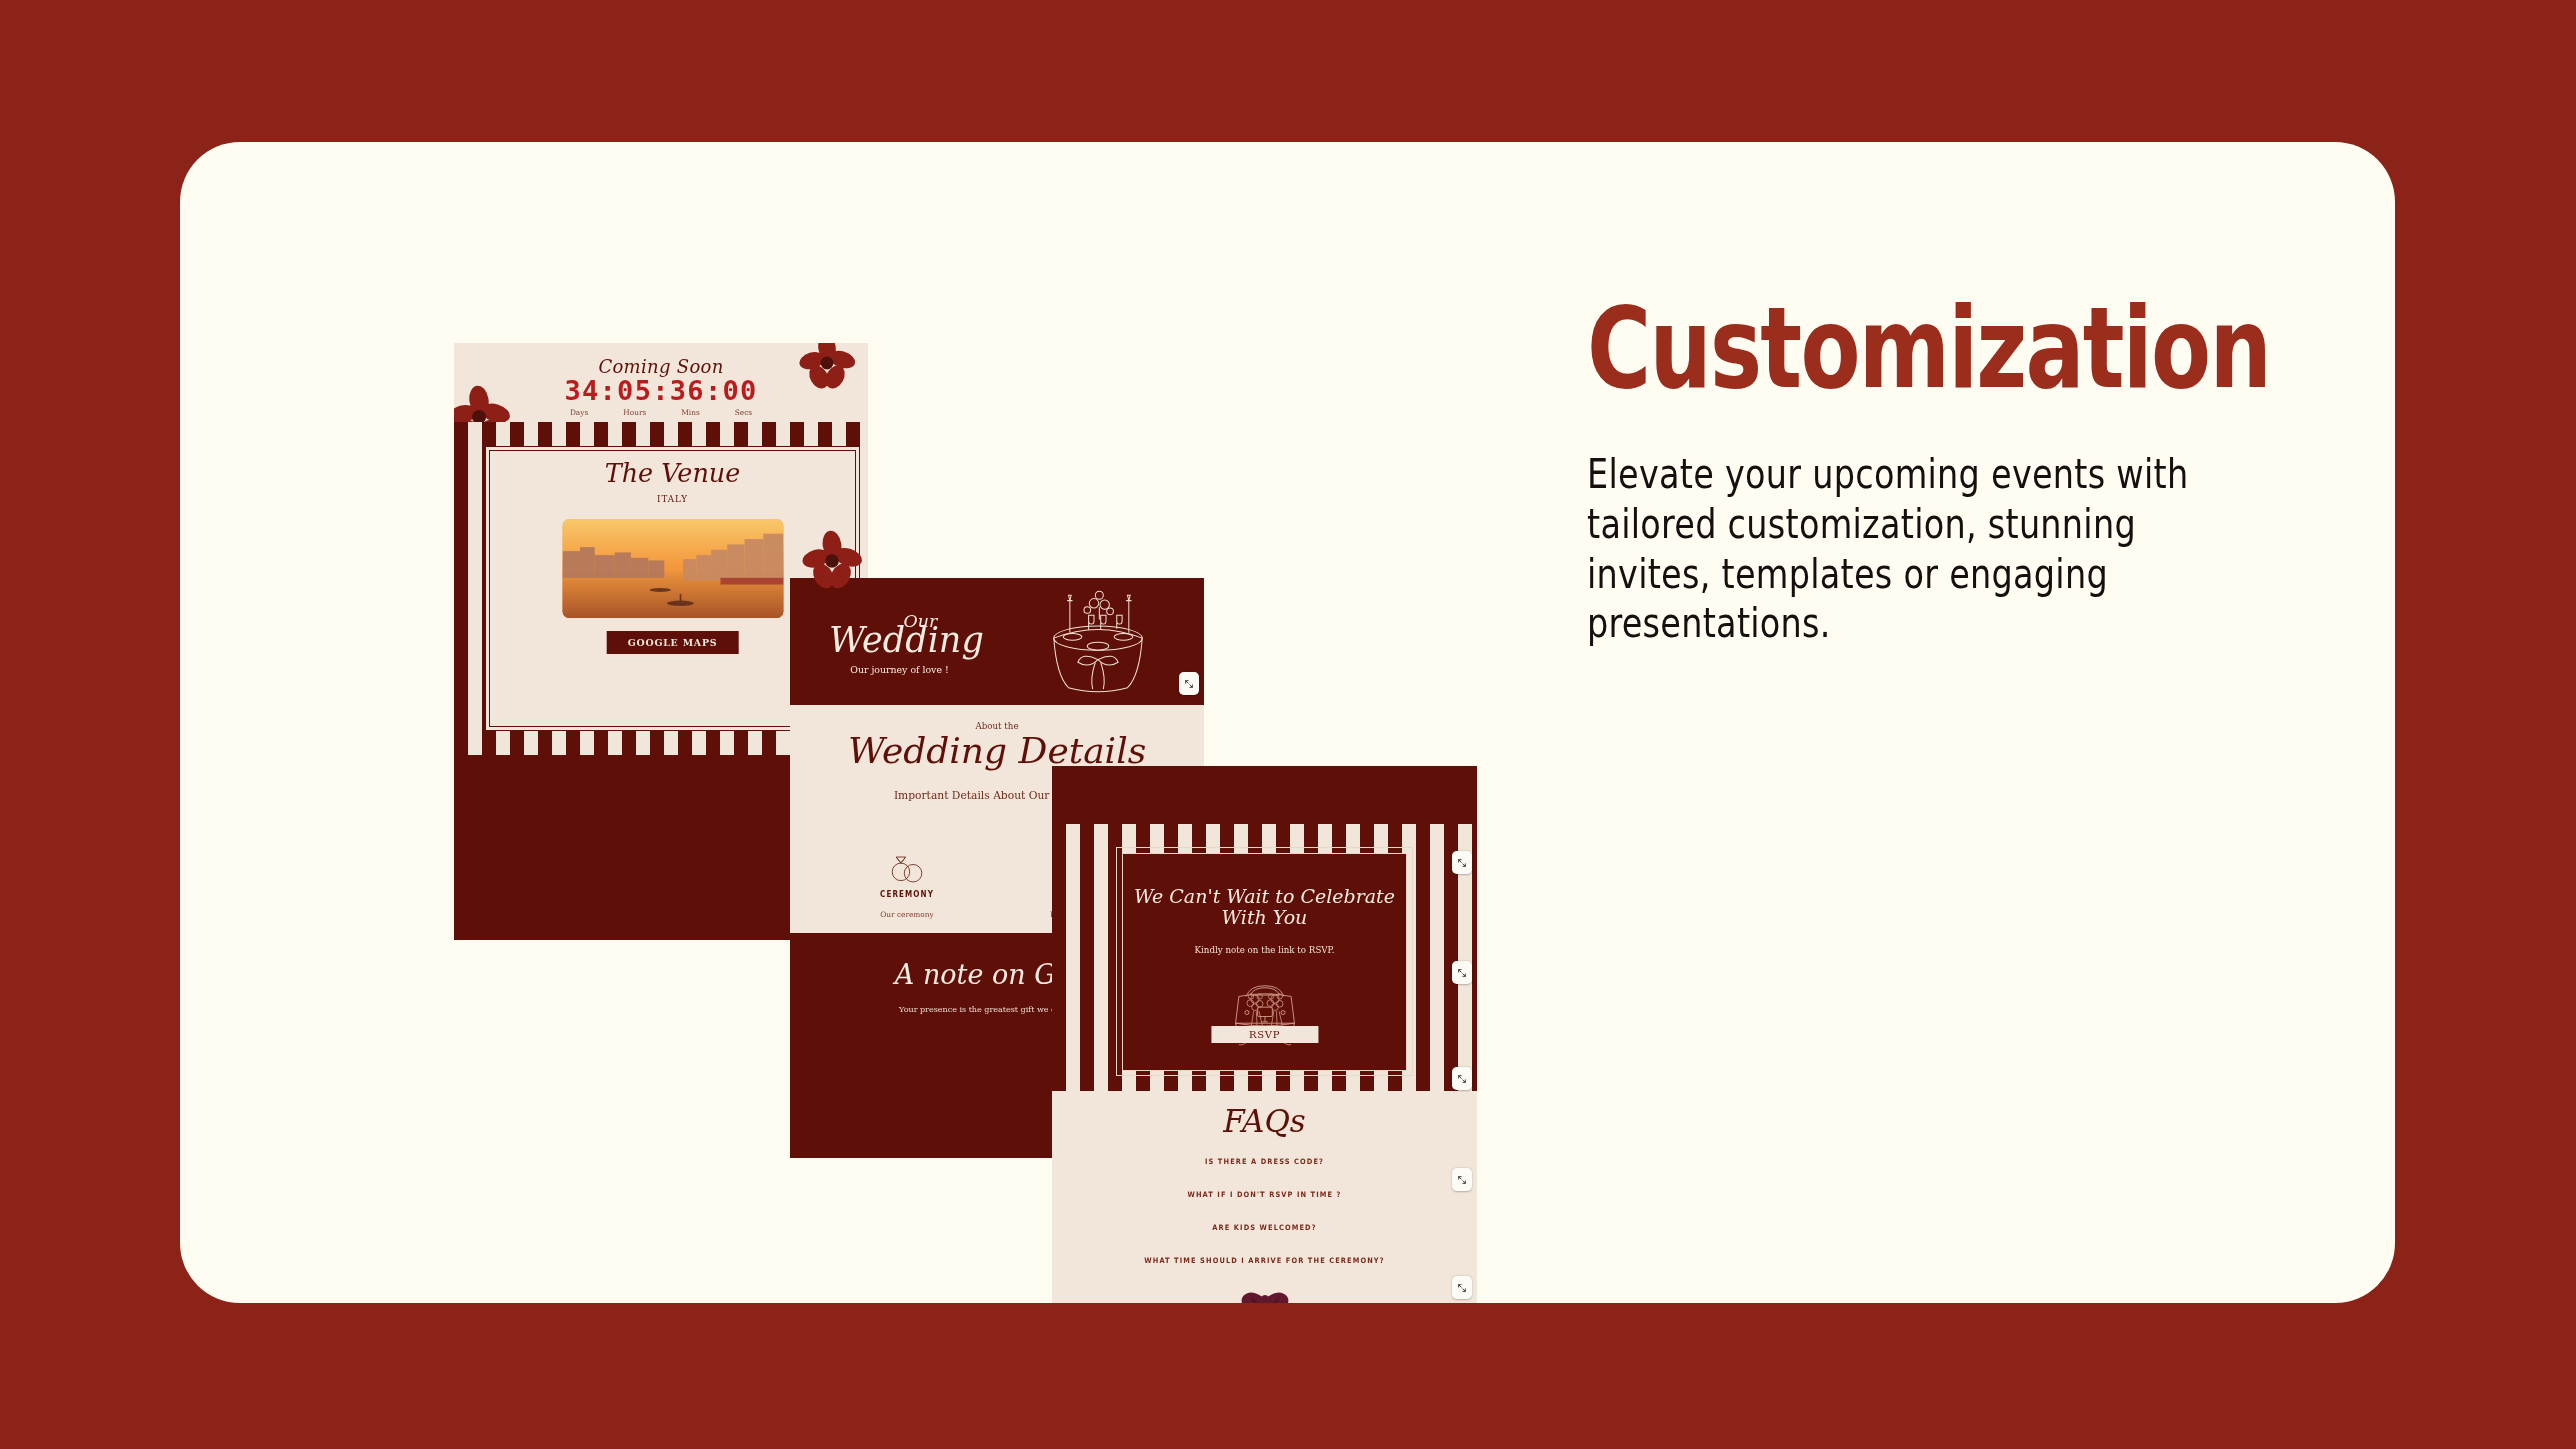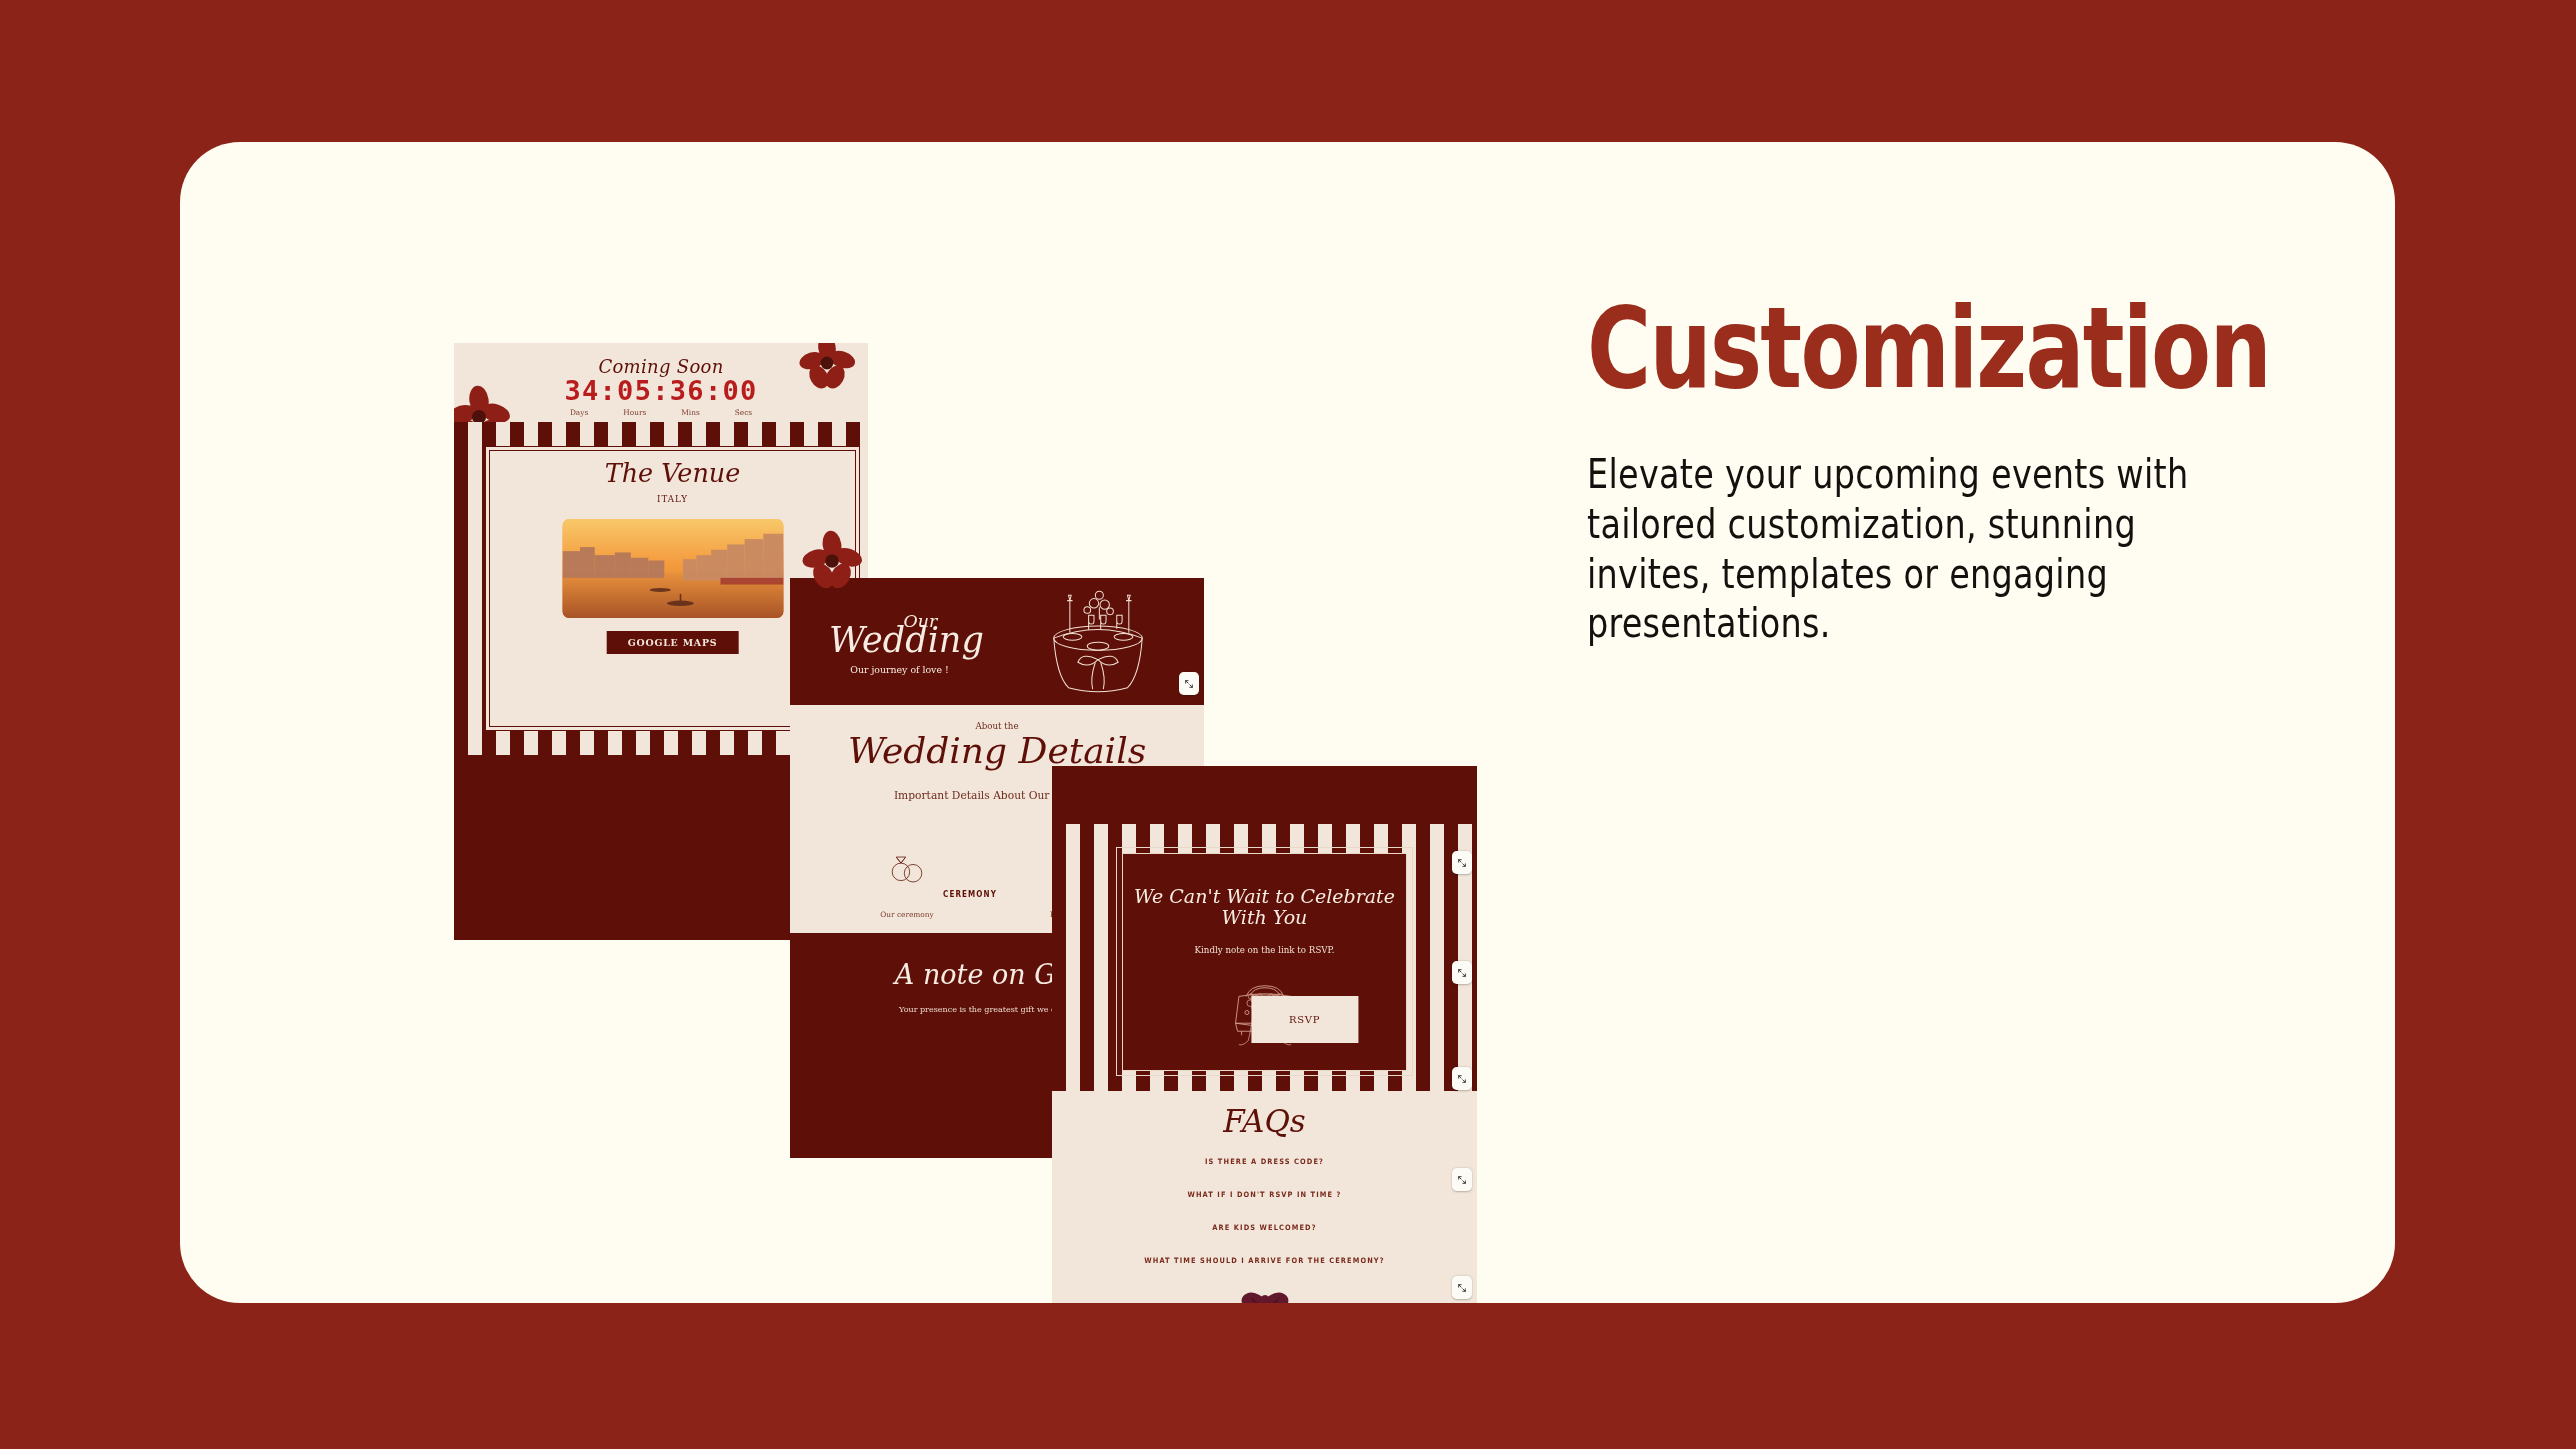--- a/index.html
+++ b/index.html
@@ -44,21 +44,21 @@
 
   
   .card { position:absolute; overflow:hidden; background:#5e1008; }
   .card .sect { position:relative; width:100%; overflow:hidden; }
   .sect.dark  { background:#5e1008; }
   .sect.cream { background:#f2e6db; }
 
   .script       { font-family:"DejaVu Serif","Liberation Serif",serif; font-style:italic; font-weight:normal; }
   .ser          { font-family:"DejaVu Serif","Liberation Serif",serif; }
   .cap          { font-family:"DejaVu Sans Condensed","Liberation Sans Narrow","Liberation Sans",sans-serif;
-                  font-weight:bold; text-transform:uppercase; letter-spacing:1.1px;text-align:right; }
+                  font-weight:bold; text-transform:uppercase; letter-spacing:1.1px; }
 
   .ctr { text-align:center; }
 
   
   .stripes {
     position:absolute; left:0; top:0; width:100%; height:100%;
     background:repeating-linear-gradient(90deg,
       #5e1008 0px, #5e1008 14px, #f2e6db 14px, #f2e6db 28px);
   }
 
@@ -161,22 +161,21 @@
     font-size:19px; line-height:1.12;
   }
   #c3-rsvp .sub {
     position:absolute; left:0; right:0; top:91px; color:#efdfd3;
     font-family:"DejaVu Serif","Liberation Serif",serif; font-size:8.7px;
   }
   #c3-rsvp .car { position:absolute; left:0; right:0; top:113px; display:flex; justify-content:center; }
   #c3-rsvp .btn {
     position:absolute; left:50%; transform:translateX(-50%); bottom:27px;
     background:#f2e6db; color:#5e1008; font-size:10px; letter-spacing:0.7px;
-    padding:18px 38px;
-    margin-left:40px;
+    padding:3px 38px;
   }
 
   #c3-faq { height:255px; }
   #c3-faq .ft { position:absolute; left:0; right:0; top:14.8px; color:#5e1008; font-size:31px; line-height:1; }
   #c3-faq .qs { position:absolute; left:0; right:0; top:66px; }
   #c3-faq .q { color:#7a2b1c; font-size:7.4px; margin-bottom:24px; }
   #c3-faq .bow { position:absolute; left:0; right:0; bottom:2.7px; display:flex; justify-content:center; }
 
   .flower { position:absolute; pointer-events:none; }
 </style>

